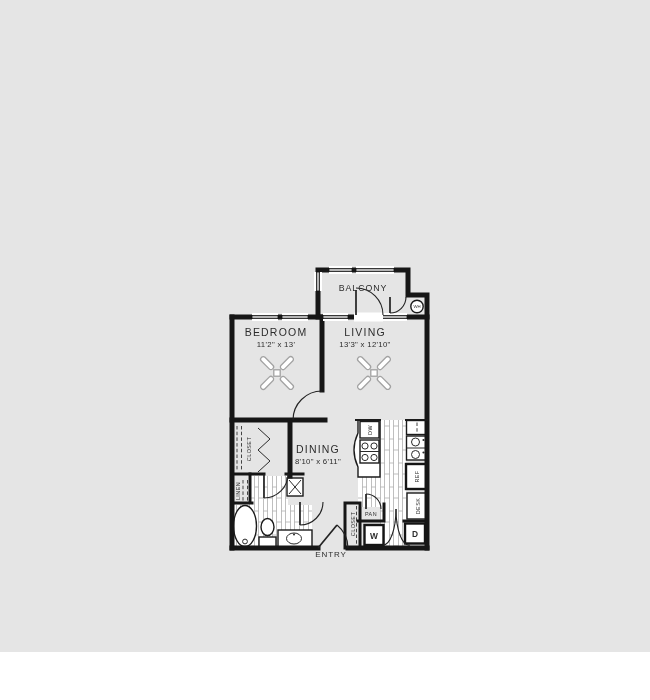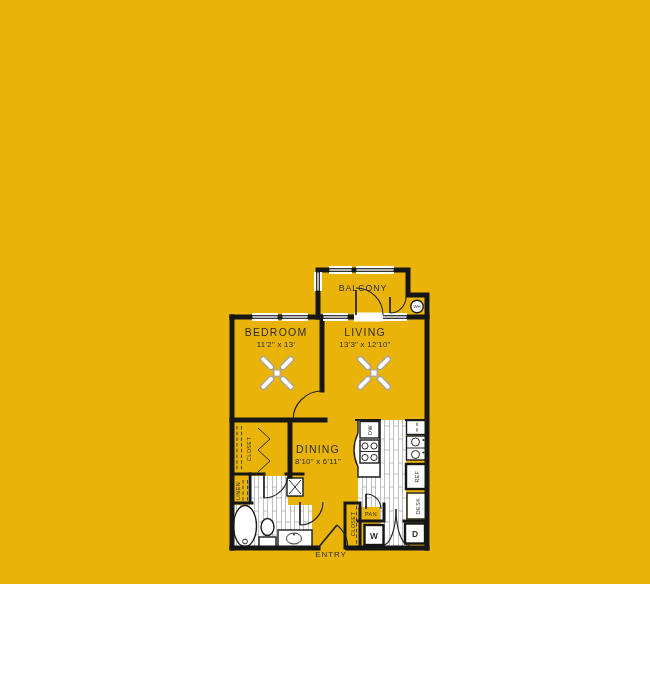--- a/index.html
+++ b/index.html
@@ -1,16 +1,16 @@
 <!DOCTYPE html>
 <html><head>
 <meta charset="utf-8">
 <style>
   html,body{margin:0;padding:0;background:#ffffff;}
-  .stage{position:relative;width:650px;height:584px;background:#eab308;overflow:hidden;}
+  .stage{position:relative;width:650px;height:652px;background:#e5e5e5;overflow:hidden;}
   svg{position:absolute;left:0;top:0;}
   .wall{fill:none;stroke:#161616;stroke-width:5;stroke-linecap:square;}
   .wall-med{fill:none;stroke:#161616;stroke-width:3;stroke-linecap:square;}
   .wall-thin{fill:none;stroke:#1b1b1b;stroke-width:2;stroke-linecap:square;}
   .fix{fill:#ffffff;stroke:#1b1b1b;stroke-width:1.4;}
   .fix-b{fill:#ffffff;stroke:#141414;stroke-width:2.4;}
   .door{fill:none;stroke:#222222;stroke-width:1.1;}
   .leaf{fill:none;stroke:#222222;stroke-width:1.7;}
   .thin{fill:none;stroke:#2a2a2a;stroke-width:1;}
   .dash{fill:none;stroke:#444444;stroke-width:1;stroke-dasharray:3.5,2.2;}

